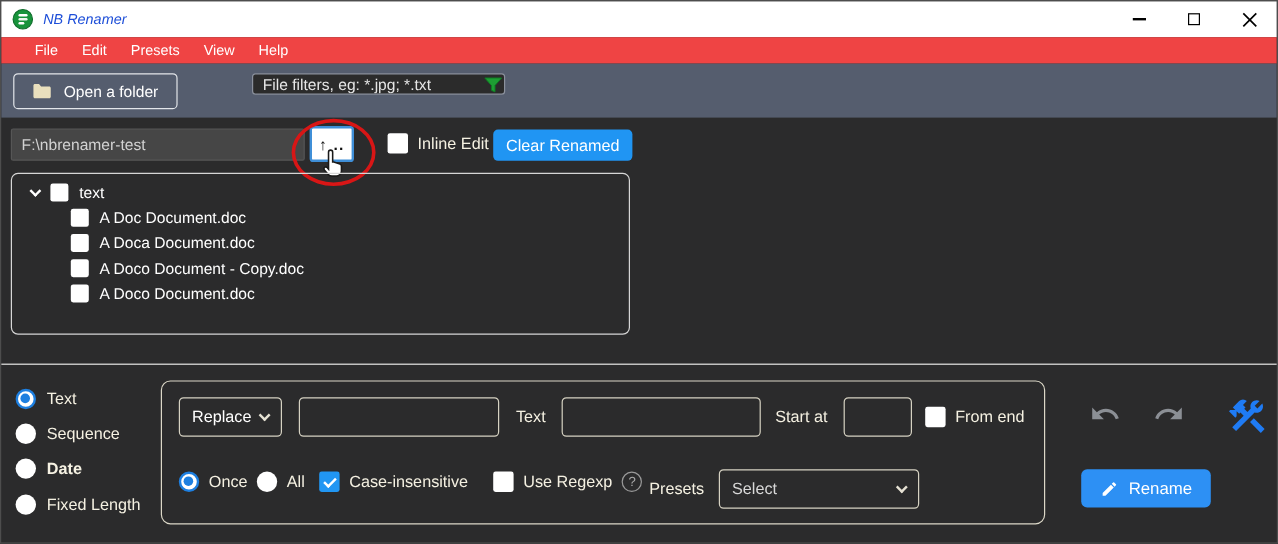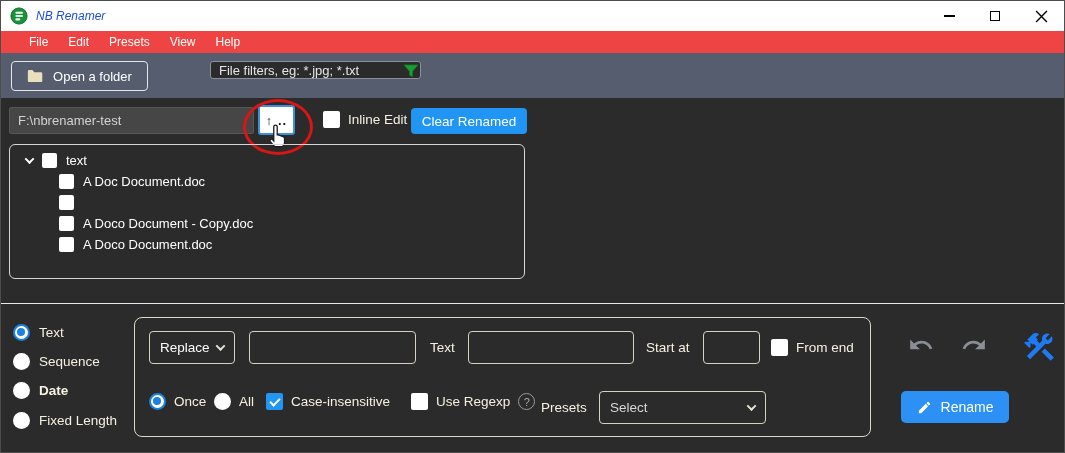--- a/index.html
+++ b/index.html
@@ -156,20 +156,21 @@
       <span class="expander"></span>
       <span class="tcb"></span>
       <span>text</span>
     </div>
     <div class="tree-row tree-file">
       <span class="tcb"></span>
       <span>A Doc Document.doc</span>
     </div>
     <div class="tree-row tree-file">
       <span class="tcb"></span>
+      <span>A Doca Document.doc</span>
     </div>
     <div class="tree-row tree-file">
       <span class="tcb"></span>
       <span>A Doco Document - Copy.doc</span>
     </div>
     <div class="tree-row tree-file">
       <span class="tcb"></span>
       <span>A Doco Document.doc</span>
     </div>
   </div>

